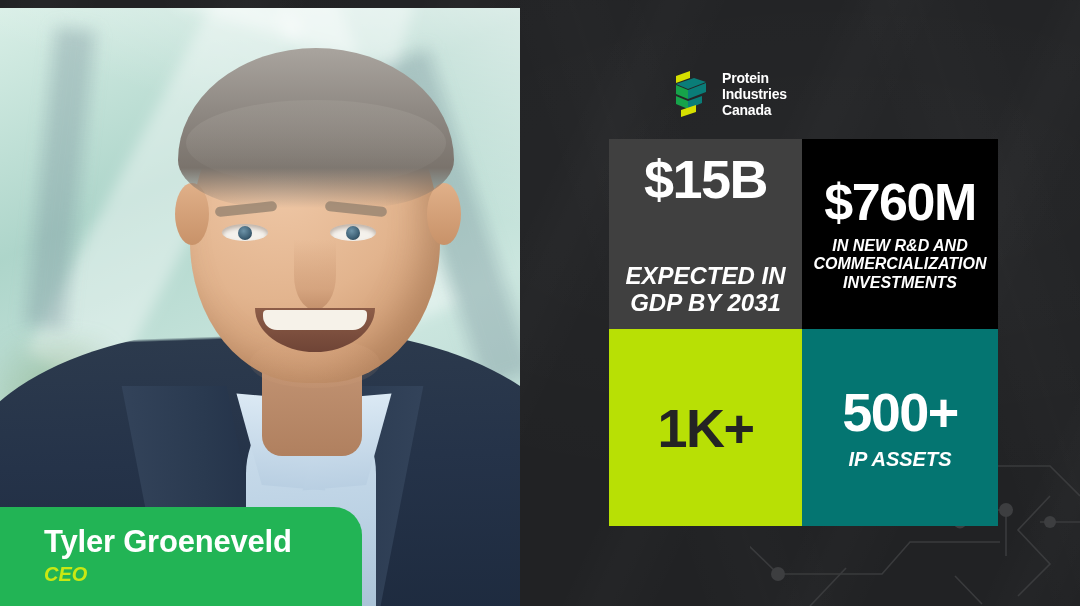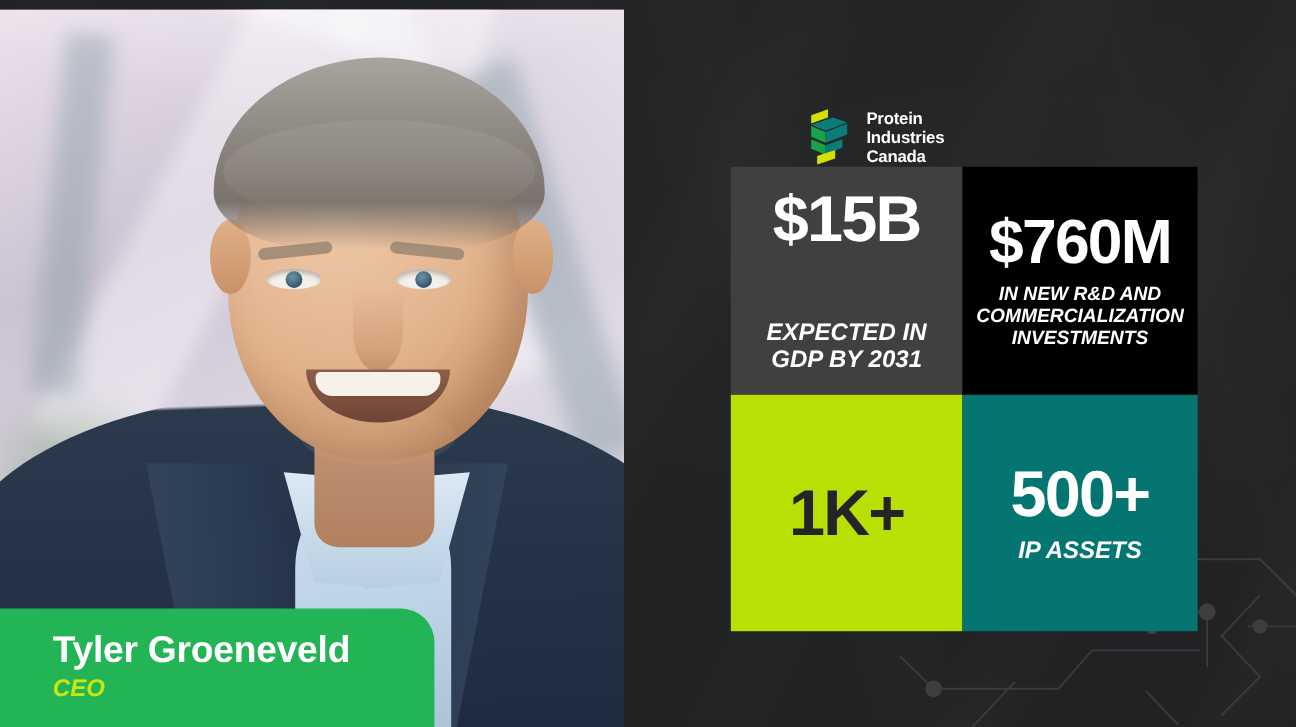--- a/index.html
+++ b/index.html
@@ -48,21 +48,21 @@
     width:330px; height:150px;
     pointer-events:none;
   }
 
   
   .photo-panel {
     position:absolute;
     left:0; top:8px;
     width:520px; height:598px;
     overflow:hidden;
-    background:#ec4899;
+    background:#22c55e;
   }
   .photo {
     position:absolute; inset:0;
     background:
       
       linear-gradient(200deg, rgba(255,255,255,0.55) 0%, rgba(255,255,255,0) 28%),
       linear-gradient(155deg, rgba(236,243,245,0.9) 0%, rgba(198,216,221,0.85) 30%, rgba(222,234,237,0.9) 60%, rgba(186,205,211,0.9) 100%);
   }
   .glass-beam{
     position:absolute;
@@ -215,21 +215,21 @@
     font-size:20px;
     font-style:italic;
     font-weight:bold;
     line-height:1.3;
     margin-top:1px;
   }
 
   
   .header{
     position:absolute;
-    left:672px; top:88px;
+    left:672px; top:68px;
     display:flex;
     align-items:center;
     gap:14px;
   }
   .logo-mark{ flex:0 0 auto; }
   .logo-words{
     color:#ffffff;
     font-size:14px;
     font-weight:bold;
     line-height:1.13;
@@ -275,21 +275,21 @@
   .cell-rd       { background:#000000; }
   .cell-jobs     { background:#b8e005; }
   .cell-ip       { background:#047571; }
 
   .cell-gdp .big, .cell-gdp .sub,
   .cell-rd  .big, .cell-rd  .sub,
   .cell-ip  .big, .cell-ip  .sub { color:#ffffff; }
   .cell-jobs .big, .cell-jobs .sub { color:#242424; }
 
   .cell-gdp  .big { font-size:54px; }
-  .cell-gdp  .sub { font-size:20px; }
+  .cell-gdp  .sub { font-size:24px; }
   .cell-rd   .big { font-size:52px; }
   .cell-rd   .sub { font-size:16px; }
   .cell-jobs .big { font-size:54px; }
   .cell-jobs .sub { font-size:20px; }
   .cell-ip   .big { font-size:54px; }
   .cell-ip   .sub { font-size:20px; }
 </style>
 </head>
 <body>
 

